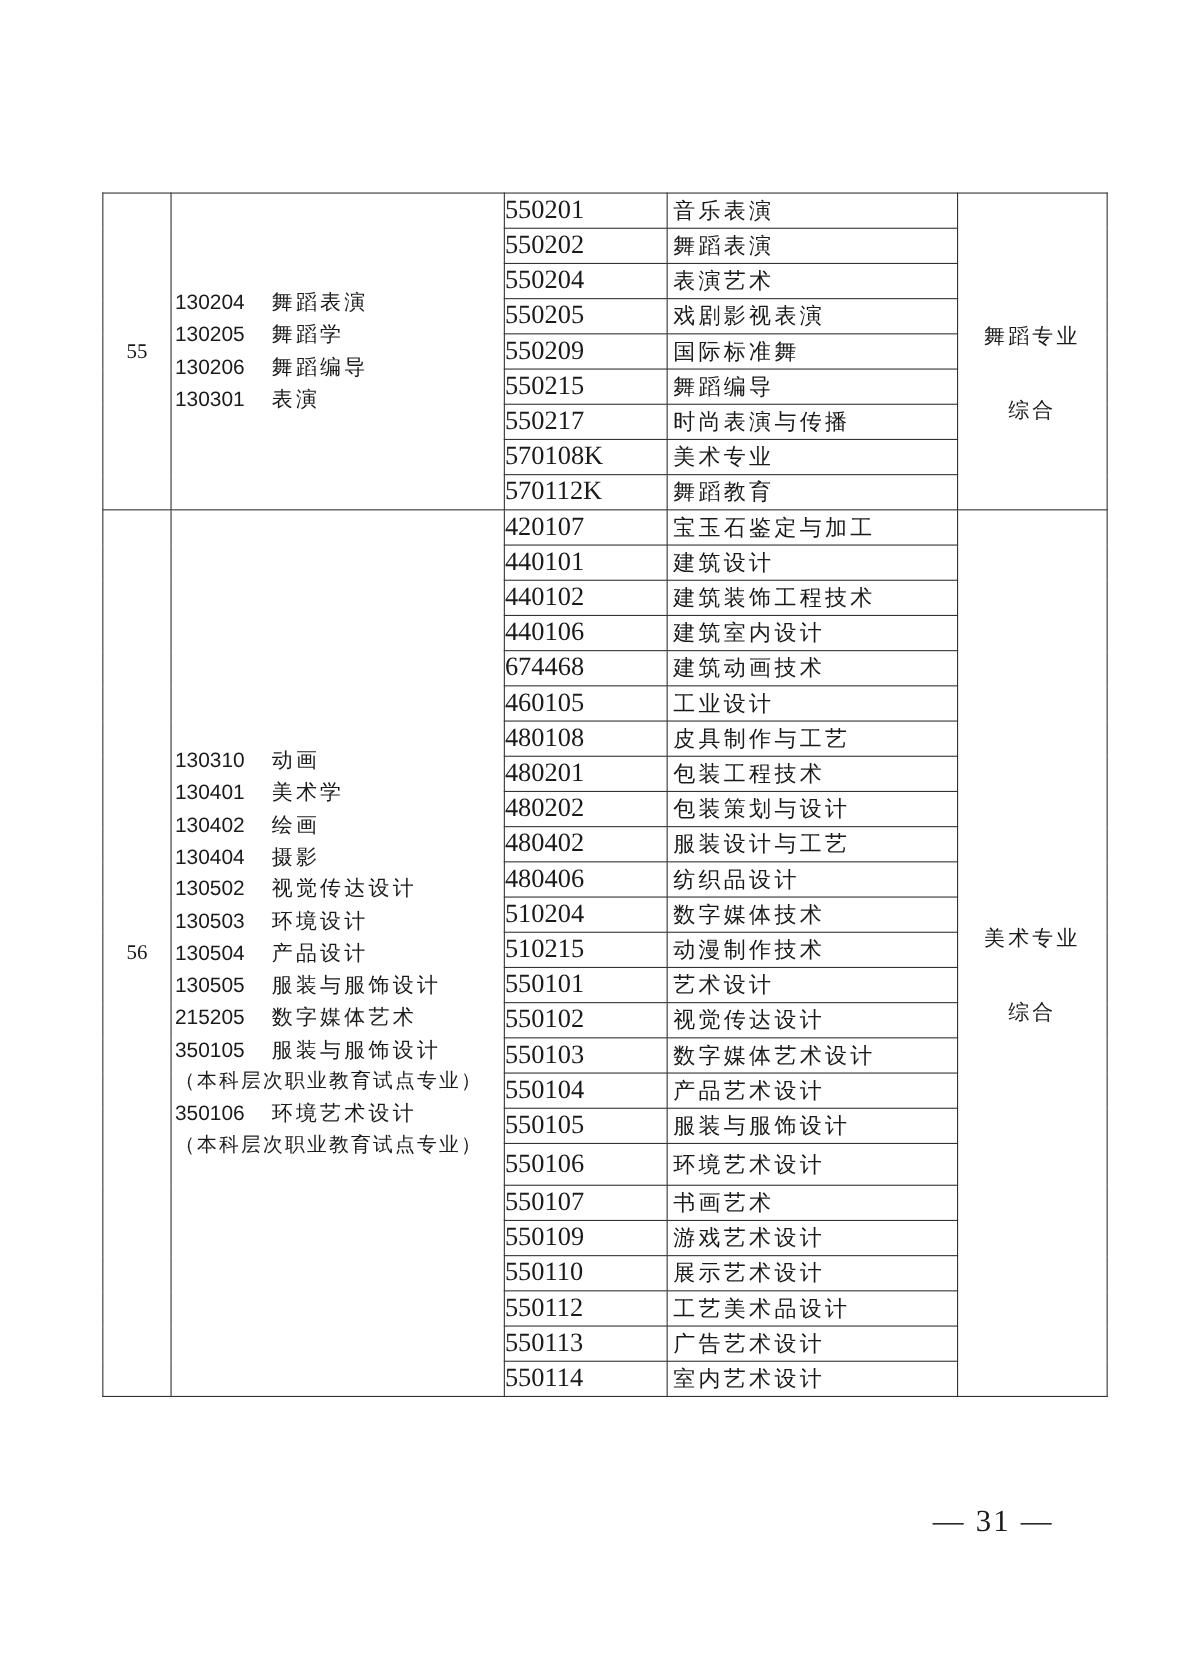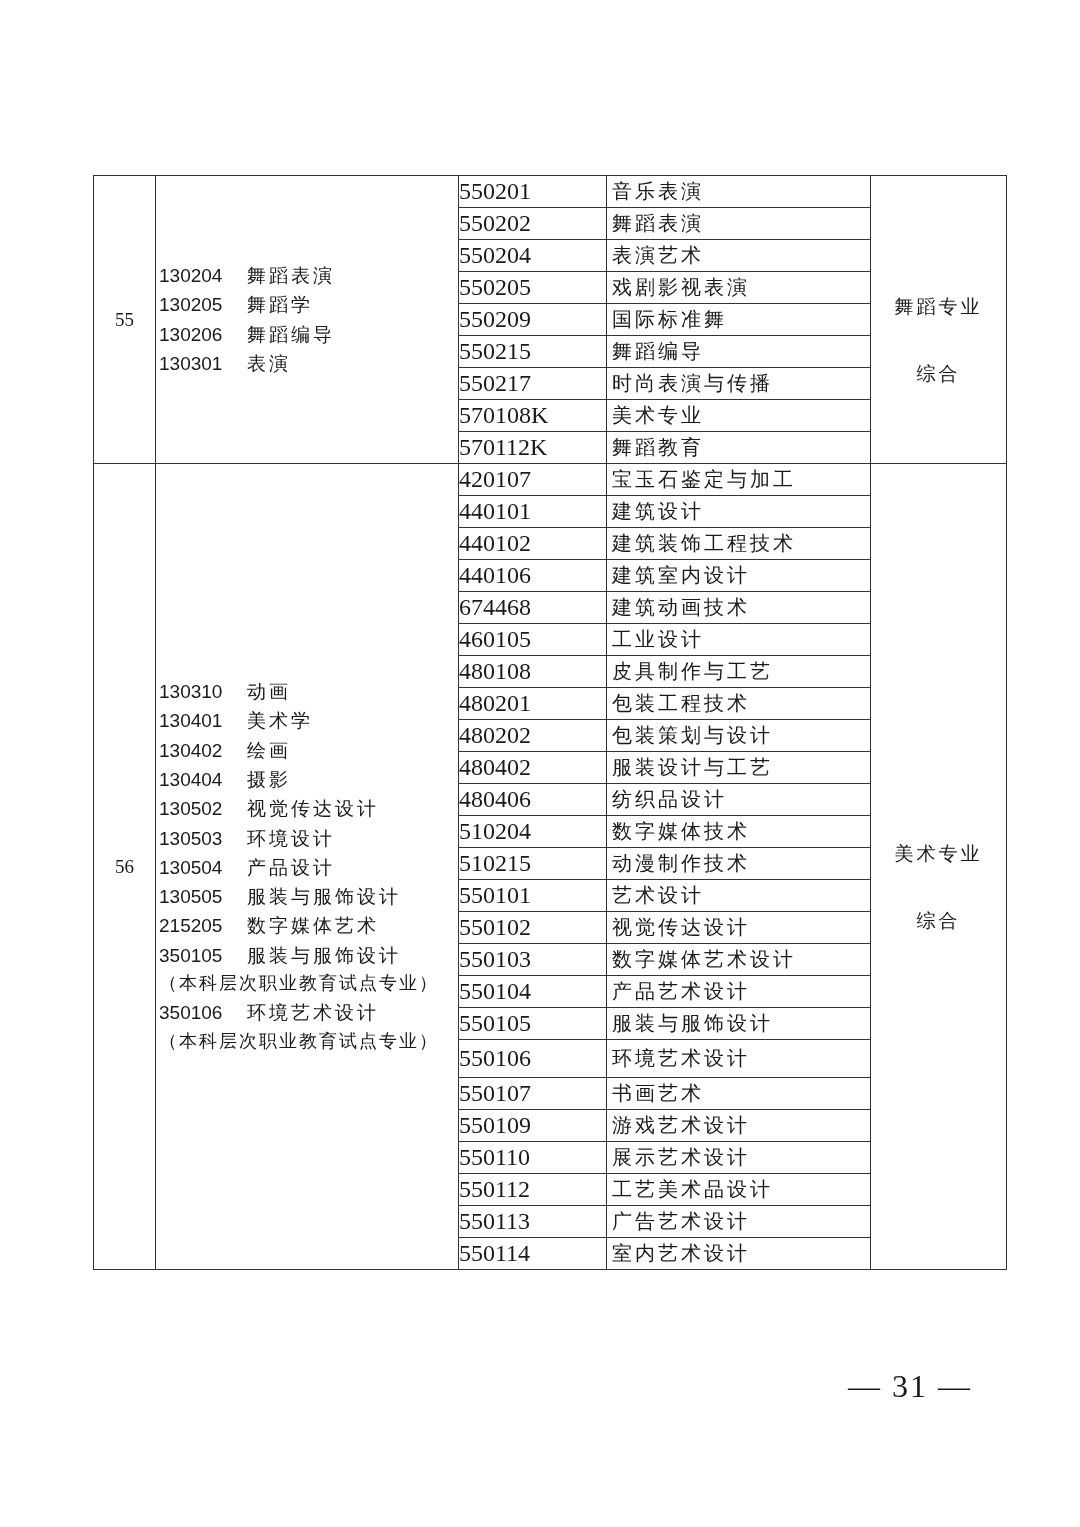--- a/index.html
+++ b/index.html
@@ -13,21 +13,21 @@
   .c-name { width:258px; padding-left:5px !important; font-size:20px; letter-spacing:3px; font-family:"DejaVu Sans",sans-serif; font-weight:300; }
   .c-exam { width:135px; text-align:center; font-size:19px; letter-spacing:3px; line-height:28px; font-family:"DejaVu Sans",sans-serif; }
   .ug-list { padding-left:3px; font-size:19px; line-height:28.3px; }
   .ug-line { white-space:nowrap; }
   .ug-code { display:inline-block; width:88px; font-family:Liberation Sans, sans-serif; }
   .ug-name { font-family:"DejaVu Sans",sans-serif; letter-spacing:3px; }
   .ug-note { font-family:Liberation Mono, monospace; letter-spacing:2px; font-size:18px; white-space:nowrap; }
   tr.r td.c-code, tr.r td.c-name { height:31px; }
   tr.tall td.c-code, tr.tall td.c-name { height:37px; }
   .exam-line { display:block;margin-top:39px; }
-  .page-no { position:absolute; left:848px; top:1368px; font-size:32px; font-family:"Liberation Serif",serif; letter-spacing:2px; }
+  .page-no { position:absolute; left:848px; top:1368px; font-size:28px; font-family:"Liberation Serif",serif; letter-spacing:2px; }
 </style>
 </head>
 <body>
 
 <table class="tbl">
   <tbody id="tbody">
       <tr class="r">
         <td class="c-no" rowspan="9">55</td>
         <td class="c-ug" rowspan="9">
           <div class="ug-list">

